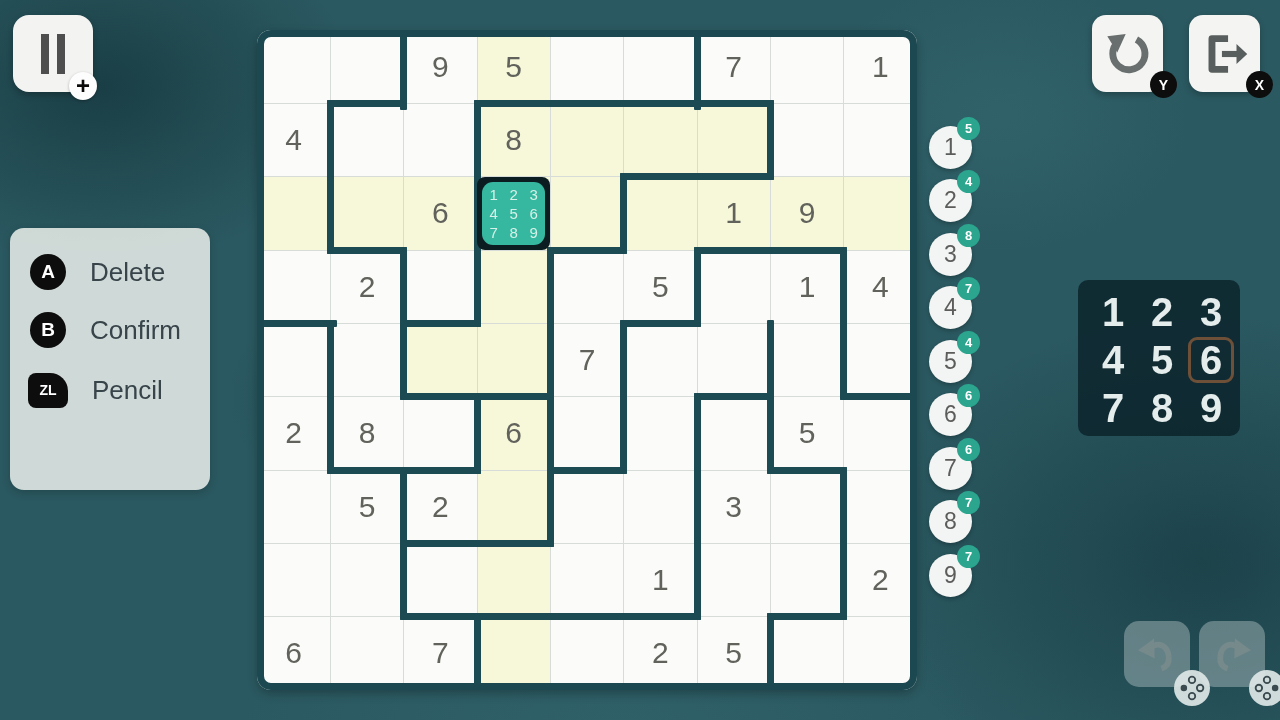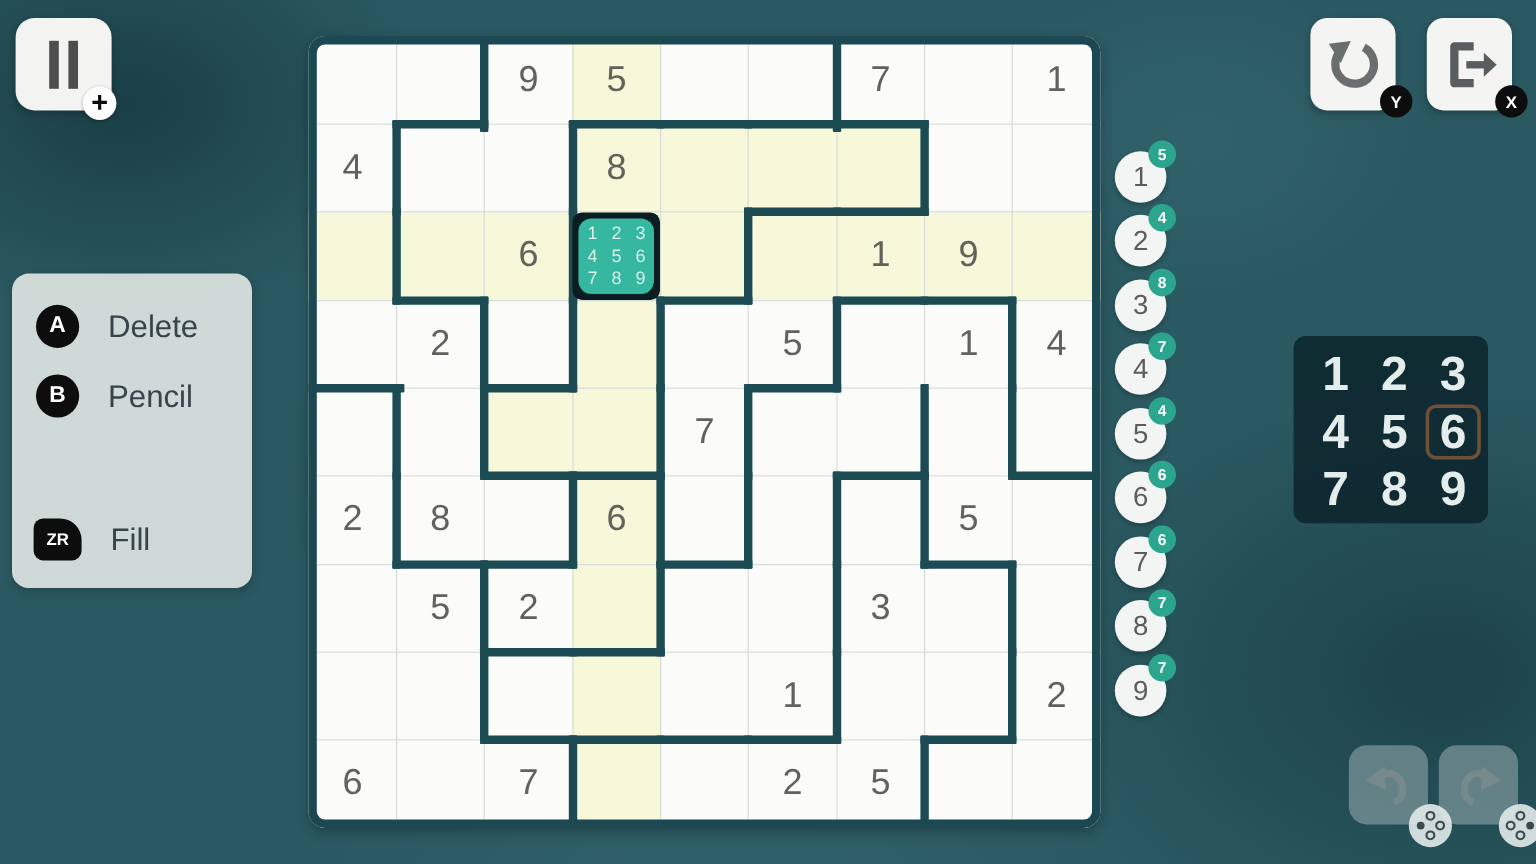--- a/index.html
+++ b/index.html
@@ -93,25 +93,25 @@
 </div>
 <div class="abs" id="pause-badge">+</div>
 
 <div class="abs" id="legend">
   <div class="legend-row" style="top:22px">
     <span class="key-circle">A</span>
     <span class="legend-label">Delete</span>
   </div>
   <div class="legend-row" style="top:80px">
     <span class="key-circle">B</span>
+    <span class="legend-label">Confirm</span>
+  </div>
+  <div class="legend-row" style="top:140px">
+    <span class="key-shoulder">ZL</span>
     <span class="legend-label">Pencil</span>
-  </div>
-  <div class="legend-row" style="top:199px">
-    <span class="key-shoulder">ZR</span>
-    <span class="legend-label">Fill</span>
   </div>
 </div>
 
 <div class="tr-btn" style="left:1092px">
   <svg width="46" height="46" viewBox="0 0 60 60">
     <path d="M17 14 A 21 21 0 1 0 41 11" fill="none" stroke="#696f6e" stroke-width="9"></path>
     <polygon points="3,7 27,4 16,28" fill="#696f6e"></polygon>
   </svg>
 </div>
 <div class="key-badge" style="left:1150px; top:71px">Y</div>

